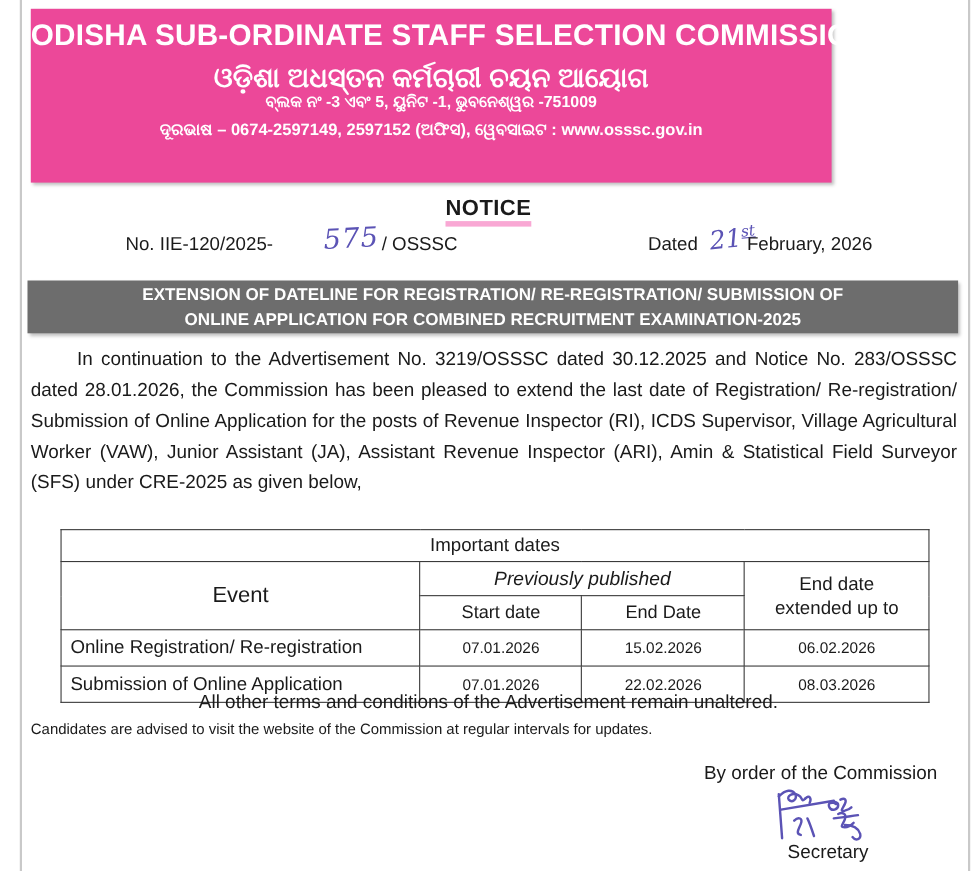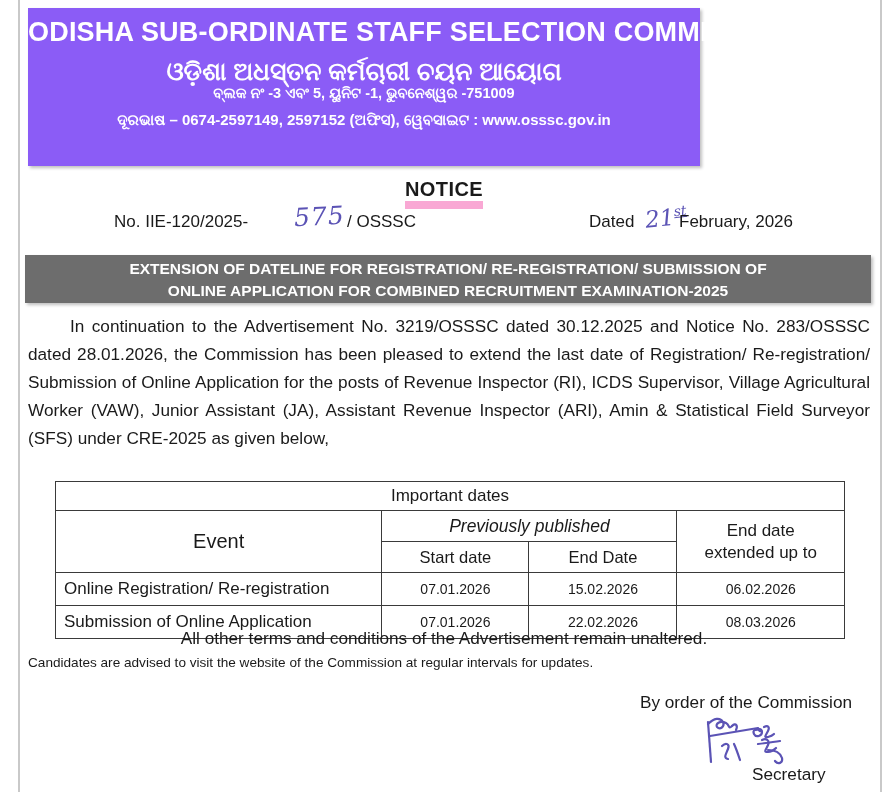--- a/index.html
+++ b/index.html
@@ -25,22 +25,22 @@
   .page-frame-right {
     position: absolute;
     left: 880px; top: 0; width: 2px; height: 792px;
     background: #c9c9c9;
   }
 
   
   .masthead {
     position: absolute;
     left: 28px; top: 8px;
-    width: 672px; height: 158px;
-    background: #8b5cf6;
+    width: 728px; height: 158px;
+    background: #ec4899;
     box-shadow: 2px 2px 3px rgba(0,0,0,0.25);
     text-align: center;
     color: #ffffff;
   }
   .org-en {
     font-size: 27px;
     font-weight: bold;
     letter-spacing: 0.2px;
     margin-top: 10px;
     line-height: 1.1;
@@ -66,21 +66,21 @@
   .notice-title {
     position: absolute;
     left: 0; top: 178px;
     width: 888px;
     text-align: center;
     font-size: 20px;
     font-weight: bold;
     letter-spacing: 0.4px;
   }
   .notice-title span {
-    border-bottom: 8px solid #f9a8d4;
+    border-bottom: 5px solid #f9a8d4;
     padding-bottom: 1px;
   }
 
   .ref-row {
     position: absolute;
     left: 0; top: 208px;
     width: 888px;
     height: 32px;
     font-size: 17px;
   }
@@ -200,21 +200,21 @@
     white-space: nowrap;
   }
   .sig-area {
     position: absolute;
     left: 690px; top: 714px;
     width: 120px; height: 60px;
   }
   .sig-svg { position: absolute; left: 0; top: 0; }
   .secretary {
     position: absolute;
-    left: 752px; top: 764px;
+    left: 716px; top: 764px;
     font-size: 17.2px;
   }
 </style>
 </head>
 <body>
 
 <div class="page-frame-left"></div>
 <div class="page-frame-right"></div>
 
 <div class="masthead">

